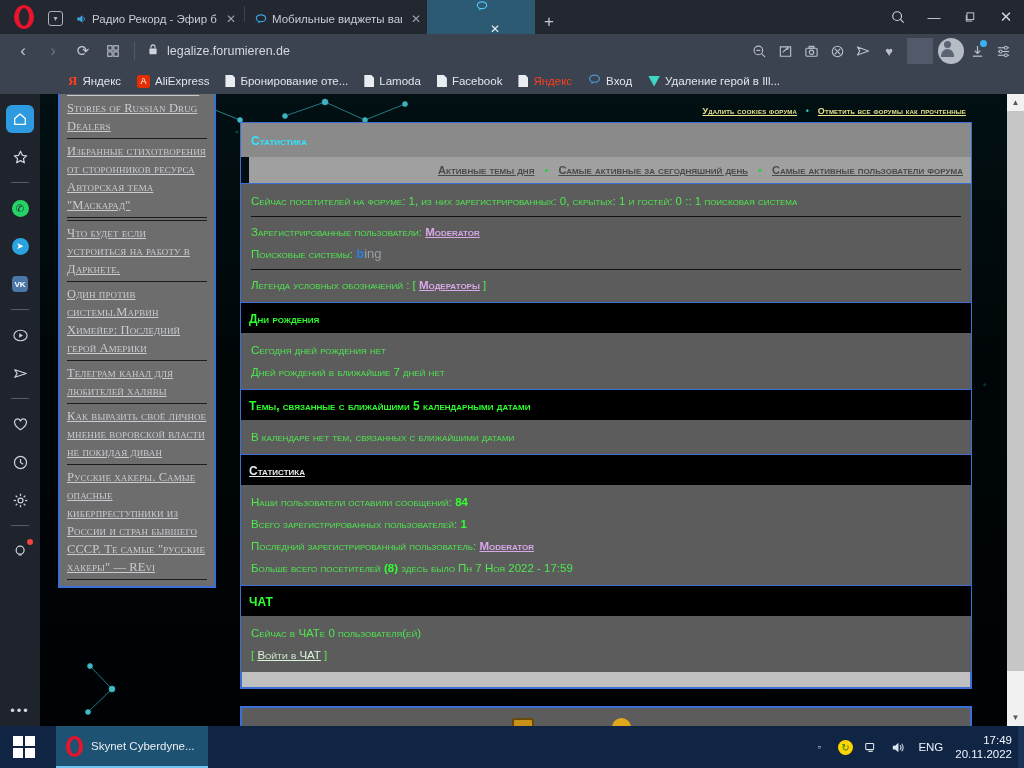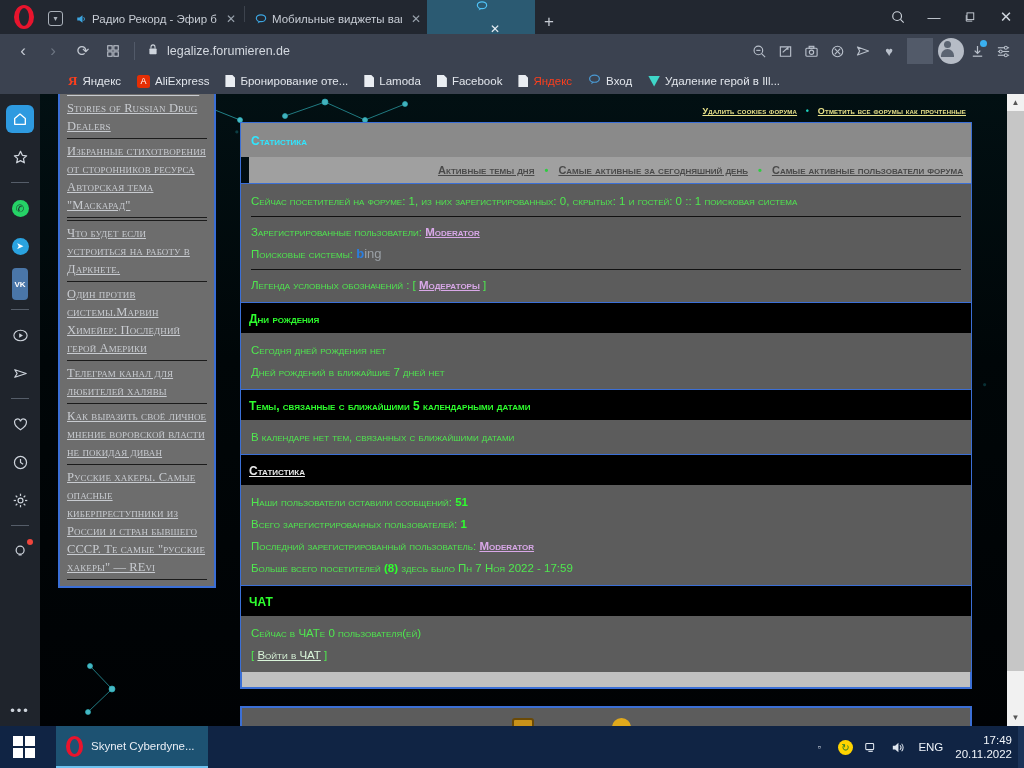--- a/index.html
+++ b/index.html
@@ -92,21 +92,21 @@
   
   .sidebar {
     position:absolute; top:94px; left:0; width:40px; height:632px;
     background:#1f242c; display:flex; flex-direction:column; align-items:center; padding-top:6px;
   }
   .sb-item { width:28px;height:28px;margin:5px 0;display:flex;align-items:center;justify-content:center;color:#cdd3db;position:relative; }
   .sb-item.sel { background:#2e9ae0; border-radius:6px; }
   .sb-div { width:18px;height:1px;background:#555d69;margin:6px 0; }
   .wa-ic{width:17px;height:17px;border-radius:50%;background:#25d366;display:flex;align-items:center;justify-content:center;color:#1f242c;font-size:10px;}
   .tg-ic{width:17px;height:17px;border-radius:50%;background:#2aa3e0;display:flex;align-items:center;justify-content:center;color:#fff;font-size:9px;}
-  .vk-ic{width:16px;height:32px;border-radius:4px;background:#4a76a8;display:flex;align-items:center;justify-content:center;color:#fff;font-size:8px;font-weight:bold;}
+  .vk-ic{width:16px;height:16px;border-radius:4px;background:#4a76a8;display:flex;align-items:center;justify-content:center;color:#fff;font-size:8px;font-weight:bold;}
   .red-dot{position:absolute;width:6px;height:6px;border-radius:50%;background:#f0453c;top:2px;right:1px;}
   .sb-dots{position:absolute;bottom:8px;color:#cdd3db;font-size:13px;letter-spacing:2px;}
 
   
   .page {
     position:absolute; top:94px; left:40px; width:984px; height:632px;
     background:#000305; overflow:hidden;
   }
   .page-bg {
     position:absolute; inset:0;
@@ -600,21 +600,21 @@
         </div>
       </div>
 
       <div class="sec">
         <div class="sec-hdr">
           <span class="t white">Статистика</span>
         </div>
         <div class="sec-body">
           <div class="row">
             <span>Наши пользователи оставили сообщений:</span>
-            <b>51</b>
+            <b>84</b>
           </div>
           <div class="row">
             <span>Всего зарегистрированных пользователей:</span>
             <b>1</b>
           </div>
           <div class="row">
             <span>Последний зарегистрированный пользователь:</span>
             <a class="u">Moderator</a>
           </div>
           <div class="row">

